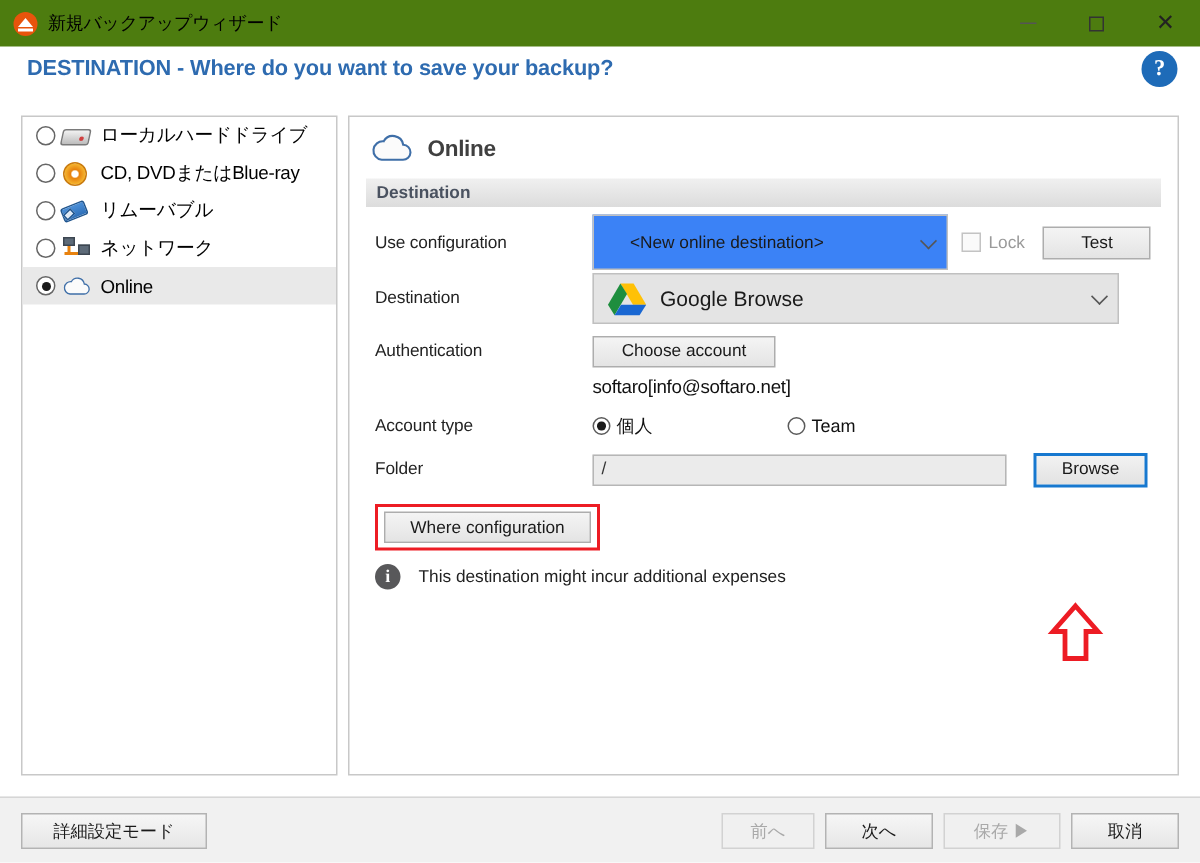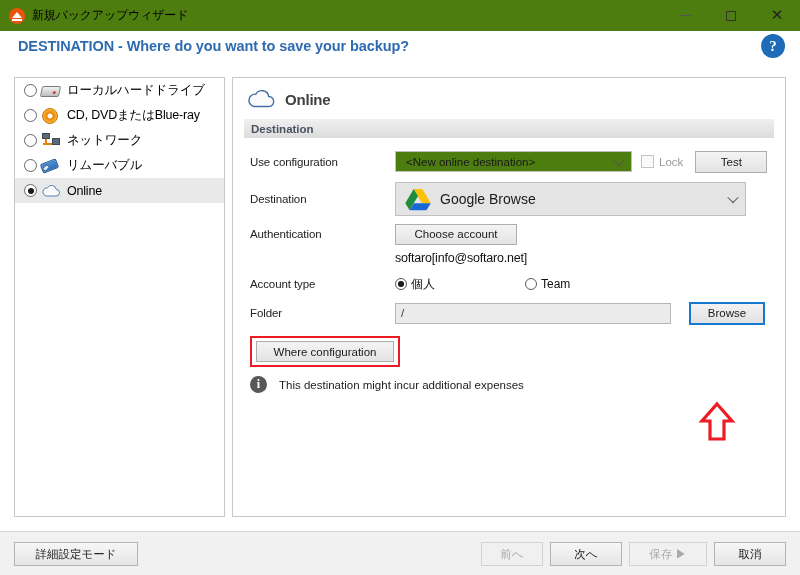--- a/index.html
+++ b/index.html
@@ -267,29 +267,29 @@
   .lbl {
     width: 145px;
     font-size: 11.5px;
     color: #232323;
     font-weight: normal;
     flex: none;
     letter-spacing: -0.1px;
   }
 
   .combo {
-    height: 21px;
-    background: #4d7c0f;
+    height: 37px;
+    background: #3b82f6;
     border: 1px solid #c0c0c0;
     box-sizing: border-box;
     display: flex;
     align-items: center;
     font-size: 11.5px;
     color: #1a1a1a;
-    padding-left: 10px;
+    padding-left: 24px;
     position: relative;
   }
   .combo .chev {
     position: absolute;
     right: 8px; top: 50%;
     margin-top: -3px;
     width: 7px; height: 7px;
     border-right: 1.3px solid #555;
     border-bottom: 1.3px solid #555;
     transform: translateY(-30%) rotate(45deg);
@@ -475,35 +475,35 @@
     <div class="side-item">
       <div class="radio"></div>
       <div class="side-icon">
           <div class="ic-cd"></div>
         </div>
       <div class="side-label">CD, DVDまたはBlue-ray</div>
     </div>
 
     <div class="side-item">
       <div class="radio"></div>
+      <div class="side-icon">
+          <div class="ic-usb"></div>
+        </div>
+      <div class="side-label">リムーバブル</div>
+    </div>
+
+    <div class="side-item">
+      <div class="radio"></div>
       <div class="side-icon ic-net">
         <i class="m1"></i>
           <i class="stem"></i>
           <i class="bar"></i>
           <i class="m2"></i>
       </div>
       <div class="side-label">ネットワーク</div>
-    </div>
-
-    <div class="side-item">
-      <div class="radio"></div>
-      <div class="side-icon">
-          <div class="ic-usb"></div>
-        </div>
-      <div class="side-label">リムーバブル</div>
     </div>
 
     <div class="side-item selected">
       <div class="radio on"></div>
       <div class="side-icon">
         <svg class="ic-cloud" viewBox="0 0 30 20">
             <path d="M8.5 17.5h14a5 5 0 0 0 .3-10 7 7 0 0 0-13-2.3A5.2 5.2 0 0 0 8.5 17.5z" fill="#fbfbfb" stroke="#3f6fa8" stroke-width="1.3"></path>
           </svg>
       </div>
       <div class="side-label">Online</div>

